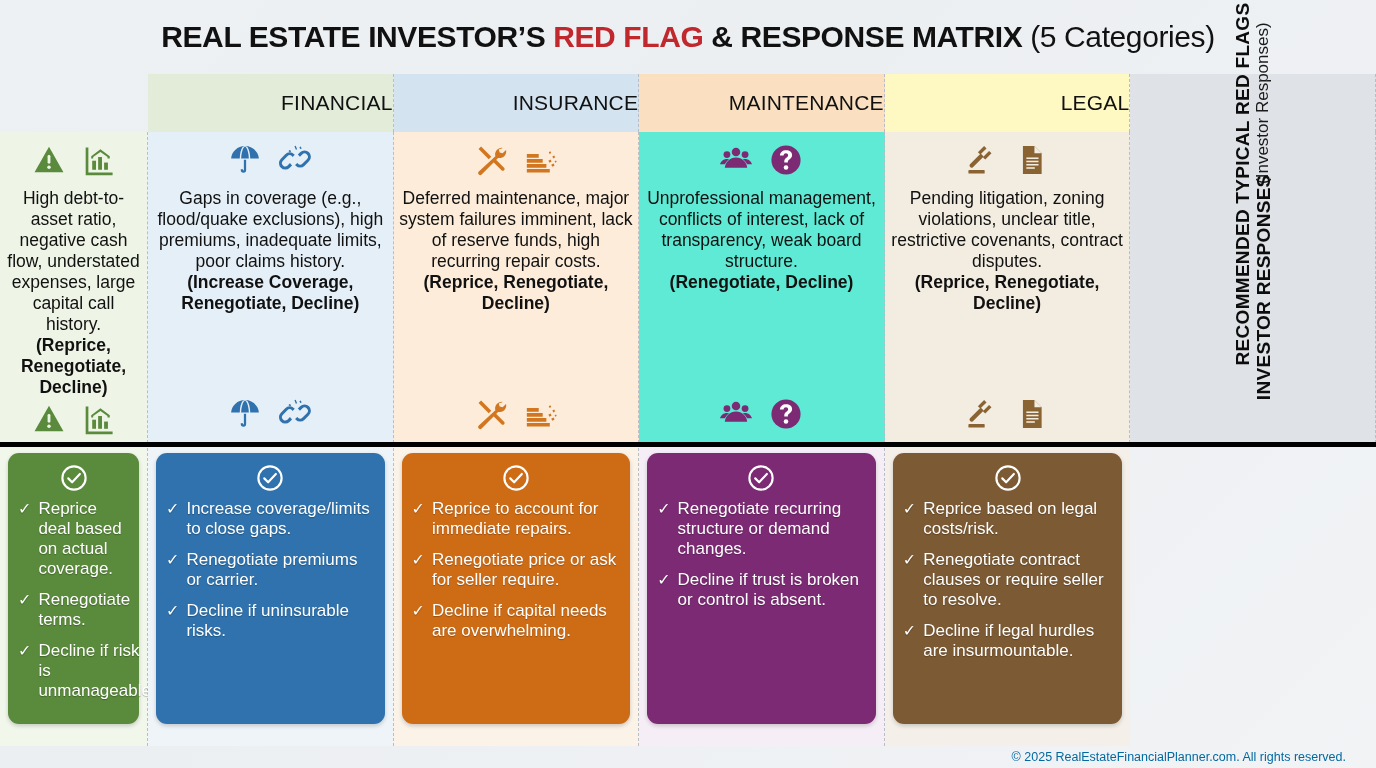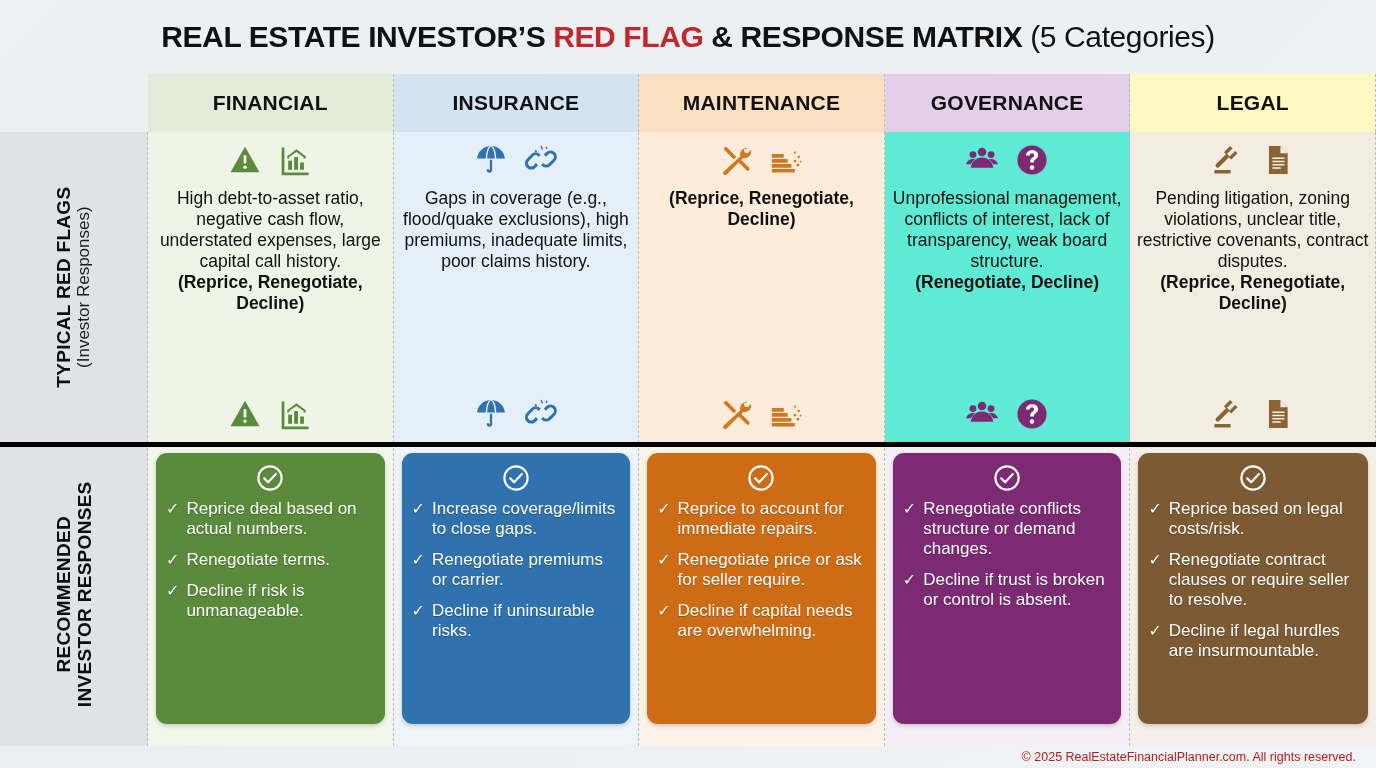--- a/index.html
+++ b/index.html
@@ -29,22 +29,22 @@
     position: absolute; top: 74px; left: 0;
     width: 1376px; height: 672px;
     display: grid;
     grid-template-columns: 148px repeat(5, 1fr);
     grid-template-rows: 58px 311px 303px;
   }
 
   .corner { background: transparent; }
 
   .head-cell {
-    display: flex; align-items: center; justify-content: center;
-    font-size: 21px; font-weight: 700; color: #111;
+    display: flex; align-items: center; justify-content: flex-end;
+    font-size: 21px; font-weight: 400; color: #111;
     letter-spacing: 0.2px;
     border-right: 1px dashed #b9bec4;
   }
   .head-cell:last-child { border-right: none; }
 
   .rowlabel {
     background: #dfe2e6;
     display: flex; align-items: center; justify-content: center;
     border-right: 1px dashed #b9bec4;
   }
@@ -101,22 +101,22 @@
   .bullet b { font-weight: 400; }
 
   
   .row-divider {
     position: absolute; left: 0; top: 442px;
     width: 1376px; height: 5px; background: #000;
   }
 
   
   .footer {
-    position: absolute; right: 20px; bottom: 4px;
-    font-size: 12.5px; color: #b91c1c;
+    position: absolute; right: 30px; bottom: 4px;
+    font-size: 12.5px; color: #0369a1;
   }
 </style>
 </head>
 <body>
 
 <div class="page">
 
   <div class="title-bar">
     <div class="title">
       <span>REAL ESTATE INVESTOR’S </span><span class="red">RED FLAG</span><span> &amp; RESPONSE MATRIX </span><span class="paren">(5 Categories)</span>
@@ -126,23 +126,20 @@
   <div class="matrix" id="matrix">
       <div class="corner"></div>
       <div class="head-cell" style="background:#e2ecd8">
         <span>FINANCIAL</span>
       </div>
       <div class="head-cell" style="background:#d4e3f0">
         <span>INSURANCE</span>
       </div>
       <div class="head-cell" style="background:#fadfc0">
         <span>MAINTENANCE</span>
-      </div>
-      <div class="head-cell" style="background:#e3cfe7">
-        <span>GOVERNANCE</span>
       </div>
       <div class="head-cell" style="background:#fef9c3">
         <span>LEGAL</span>
       </div>
       <div class="rowlabel">
         <div class="rowlabel-inner">
           <div class="rowlabel-main">TYPICAL RED FLAGS</div>
           <div class="rowlabel-sub">(Investor Responses)</div>
         </div>
       </div>
@@ -183,21 +180,21 @@
               <path d="M12 2.2c-5.2 0-9.4 3.9-9.8 8.8h6.1c.05-3.6.9-6.6 2-8.1-0.1-.02 1.3-0.7 1.7-0.7zM12 2.2c.4 0 1.8.68 1.7.7 1.1 1.5 1.95 4.5 2 8.1h6.1C21.4 6.1 17.2 2.2 12 2.2z" fill="#2f72ad"></path>
               <path d="M9.3 11h5.4c-.06-3.5-.9-6.4-1.9-7.8a1 1 0 0 0-1.6 0c-1 1.4-1.84 4.3-1.9 7.8z" fill="#2f72ad"></path>
               <path d="M11.2 11.9h1.6v7.2a1.9 1.9 0 0 1-3.8 0v-.5h1.6v.5a.3.3 0 0 0 .6 0z" fill="#2f72ad"></path>
             </svg></span>
           <span class="ic"><svg width="34" height="34" viewBox="0 0 24 24" fill="#2f72ad">
               <path d="M8.4 14.2l-1.6 1.6a2.3 2.3 0 0 1-3.3-3.3l3.1-3.1a2.3 2.3 0 0 1 3.3 0l.4.4 1.5-1.5-.4-.4a4.4 4.4 0 0 0-6.3 0L2 11.1a4.4 4.4 0 0 0 6.3 6.3l1.6-1.6z" fill="#2f72ad"></path>
               <path d="M21.9 6.6a4.4 4.4 0 0 0-6.3 0l-1.6 1.6 1.5 1.5 1.6-1.6a2.3 2.3 0 0 1 3.3 3.3l-3.1 3.1a2.3 2.3 0 0 1-3.3 0l-.4-.4-1.5 1.5.4.4a4.4 4.4 0 0 0 6.3 0l3.1-3.1a4.4 4.4 0 0 0 0-6.3z" fill="#2f72ad"></path>
               <path d="M11.6 2.3l1 2.5.9-.4-1-2.5zM15.1 3l.6 1.3 1-.5-.6-1.3zM9.2 5.5 7.8 5l-.3 1 1.4.5z" fill="#2f72ad"></path>
             </svg></span>
         </div>
-        <div class="flag-text"><span>Gaps in coverage (e.g., flood/quake exclusions), high premiums, inadequate limits, poor claims history.</span> </div>
+        <div class="flag-text"><span>Gaps in coverage (e.g., flood/quake exclusions), high premiums, inadequate limits, poor claims history.</span> <span class="resp">(Increase Coverage, Renegotiate, Decline)</span></div>
         <div class="icon-row bottom">
           <span class="ic"><svg width="34" height="34" viewBox="0 0 24 24" fill="#2f72ad">
               <path d="M12 2.2c-5.2 0-9.4 3.9-9.8 8.8h6.1c.05-3.6.9-6.6 2-8.1-0.1-.02 1.3-0.7 1.7-0.7zM12 2.2c.4 0 1.8.68 1.7.7 1.1 1.5 1.95 4.5 2 8.1h6.1C21.4 6.1 17.2 2.2 12 2.2z" fill="#2f72ad"></path>
               <path d="M9.3 11h5.4c-.06-3.5-.9-6.4-1.9-7.8a1 1 0 0 0-1.6 0c-1 1.4-1.84 4.3-1.9 7.8z" fill="#2f72ad"></path>
               <path d="M11.2 11.9h1.6v7.2a1.9 1.9 0 0 1-3.8 0v-.5h1.6v.5a.3.3 0 0 0 .6 0z" fill="#2f72ad"></path>
             </svg></span>
           <span class="ic"><svg width="34" height="34" viewBox="0 0 24 24" fill="#2f72ad">
               <path d="M8.4 14.2l-1.6 1.6a2.3 2.3 0 0 1-3.3-3.3l3.1-3.1a2.3 2.3 0 0 1 3.3 0l.4.4 1.5-1.5-.4-.4a4.4 4.4 0 0 0-6.3 0L2 11.1a4.4 4.4 0 0 0 6.3 6.3l1.6-1.6z" fill="#2f72ad"></path>
               <path d="M21.9 6.6a4.4 4.4 0 0 0-6.3 0l-1.6 1.6 1.5 1.5 1.6-1.6a2.3 2.3 0 0 1 3.3 3.3l-3.1 3.1a2.3 2.3 0 0 1-3.3 0l-.4-.4-1.5 1.5.4.4a4.4 4.4 0 0 0 6.3 0l3.1-3.1a4.4 4.4 0 0 0 0-6.3z" fill="#2f72ad"></path>
               <path d="M11.6 2.3l1 2.5.9-.4-1-2.5zM15.1 3l.6 1.3 1-.5-.6-1.3zM9.2 5.5 7.8 5l-.3 1 1.4.5z" fill="#2f72ad"></path>
@@ -208,21 +205,21 @@
         <div class="icon-row">
           <span class="ic"><svg width="34" height="34" viewBox="0 0 24 24" fill="#d2761f">
               <path d="M3.2 4.3 5 2.5l7.2 7.2-1.8 1.8zM13.4 13.2l1.8-1.8 6.2 6.2a1.3 1.3 0 0 1-1.8 1.8z" fill="#d2761f"></path>
               <path d="M20.4 3.5a4.6 4.6 0 0 0-5.3 5.9L3.4 20.2a1.4 1.4 0 0 0 2 2L17 10.5a4.6 4.6 0 0 0 5.6-5.6l-2.4 2.4-2.1-.6-.6-2.1z" fill="#d2761f"></path>
             </svg></span>
           <span class="ic"><svg width="34" height="34" viewBox="0 0 24 24" fill="#d2761f">
               <path d="M2 20.9h16.2v-2.6H2zM2 17.4h13.8v-2.6H2zM2 13.9h11.2v-2.6H2zM2 10.4h8.4V7.8H2z" fill="#d2761f"></path>
               <path d="M17.2 12.6l1.5-1 .8 1.5-1.5.9zM20 9.6l1.3-.8.7 1.3-1.3.8zM19.2 15.4l1.6-.9.8 1.4-1.6.9zM17.5 6.6l1.1-.7.6 1.1-1.1.7zM21.6 12.9l1-.6.5 1-1 .6z" fill="#d2761f"></path>
             </svg></span>
         </div>
-        <div class="flag-text"> <span class="resp">(Reprice, Renegotiate, Decline)</span></div>
+        <div class="flag-text"><span>Deferred maintenance, major system failures imminent, lack of reserve funds, high recurring repair costs.</span> <span class="resp">(Reprice, Renegotiate, Decline)</span></div>
         <div class="icon-row bottom">
           <span class="ic"><svg width="34" height="34" viewBox="0 0 24 24" fill="#d2761f">
               <path d="M3.2 4.3 5 2.5l7.2 7.2-1.8 1.8zM13.4 13.2l1.8-1.8 6.2 6.2a1.3 1.3 0 0 1-1.8 1.8z" fill="#d2761f"></path>
               <path d="M20.4 3.5a4.6 4.6 0 0 0-5.3 5.9L3.4 20.2a1.4 1.4 0 0 0 2 2L17 10.5a4.6 4.6 0 0 0 5.6-5.6l-2.4 2.4-2.1-.6-.6-2.1z" fill="#d2761f"></path>
             </svg></span>
           <span class="ic"><svg width="34" height="34" viewBox="0 0 24 24" fill="#d2761f">
               <path d="M2 20.9h16.2v-2.6H2zM2 17.4h13.8v-2.6H2zM2 13.9h11.2v-2.6H2zM2 10.4h8.4V7.8H2z" fill="#d2761f"></path>
               <path d="M17.2 12.6l1.5-1 .8 1.5-1.5.9zM20 9.6l1.3-.8.7 1.3-1.3.8zM19.2 15.4l1.6-.9.8 1.4-1.6.9zM17.5 6.6l1.1-.7.6 1.1-1.1.7zM21.6 12.9l1-.6.5 1-1 .6z" fill="#d2761f"></path>
             </svg></span>
         </div>
@@ -301,21 +298,21 @@
         <div class="card" style="background:#5a8a3c">
           <div class="card-check">
             <svg width="30" height="30" viewBox="0 0 24 24" fill="none" stroke="#ffffff" stroke-width="1.7">
               <circle cx="12" cy="12" r="9.3"></circle>
               <path d="M7.4 12.3l3.1 3.1 6.2-6.6" stroke-linecap="round" stroke-linejoin="round"></path>
             </svg>
           </div>
           <ul class="bullets">
             <li class="bullet">
               <span class="tick">✓</span>
-              <span><b>Reprice</b><span> deal based on actual numbers.</span></span>
+              <span><b>Reprice</b><span> deal based on actual coverage.</span></span>
             </li>
             <li class="bullet">
               <span class="tick">✓</span>
               <span><b>Renegotiate</b><span> terms.</span></span>
             </li>
             <li class="bullet">
               <span class="tick">✓</span>
               <span><b>Decline</b><span> if risk is unmanageable.</span></span>
             </li>
           </ul>
@@ -373,21 +370,21 @@
         <div class="card" style="background:#7c2a74">
           <div class="card-check">
             <svg width="30" height="30" viewBox="0 0 24 24" fill="none" stroke="#ffffff" stroke-width="1.7">
               <circle cx="12" cy="12" r="9.3"></circle>
               <path d="M7.4 12.3l3.1 3.1 6.2-6.6" stroke-linecap="round" stroke-linejoin="round"></path>
             </svg>
           </div>
           <ul class="bullets">
             <li class="bullet">
               <span class="tick">✓</span>
-              <span><b>Renegotiate</b><span> conflicts structure or demand changes.</span></span>
+              <span><b>Renegotiate</b><span> recurring structure or demand changes.</span></span>
             </li>
             <li class="bullet">
               <span class="tick">✓</span>
               <span><b>Decline</b><span> if trust is broken or control is absent.</span></span>
             </li>
           </ul>
         </div>
       </div>
       <div class="resp-cell" style="background:#f4f0e9">
         <div class="card" style="background:#7c5a33">

